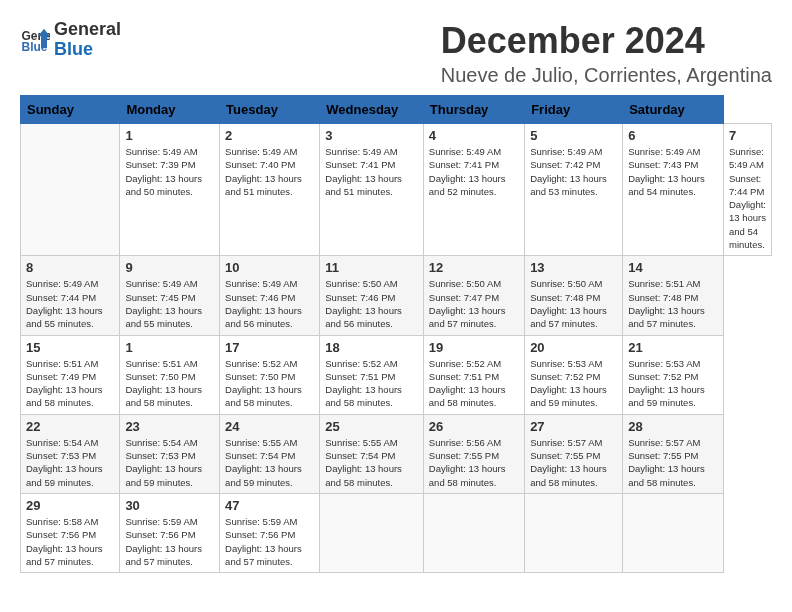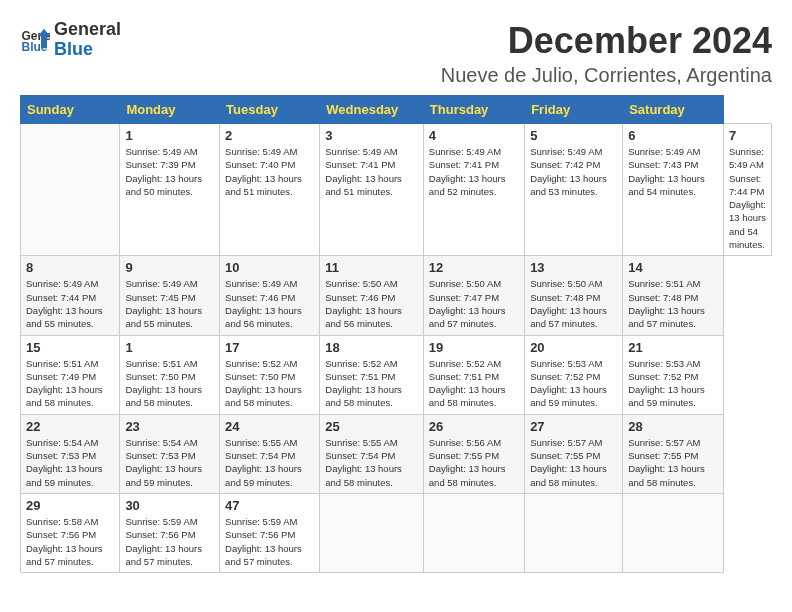--- a/index.html
+++ b/index.html
@@ -28,40 +28,39 @@
       line-height: 1.1;
     }
     .logo-text span {
       color: #1a6bb5;
     }
     .logo-icon {
       width: 30px;
       height: 30px;
     }
     .title-block {
-      text-align: right;
     }
     .calendar-title {
       font-size: 36px;
       font-weight: bold;
       color: #333;
     }
     .calendar-subtitle {
       font-size: 20px;
       color: #555;
       margin-top: 2px;
     }
     .calendar-table {
       width: 100%;
       border-collapse: collapse;
       margin-top: 6px;
     }
     .calendar-table th {
       background-color: #2f6db5;
-      color: #fde047;
+      color: #000000;
       font-size: 13px;
       font-weight: bold;
       text-align: left;
       padding: 6px 6px;
       border: 1px solid #2f6db5;
     }
     .calendar-table td {
       vertical-align: top;
       border: 1px solid #ccc;
       padding: 4px 5px;

